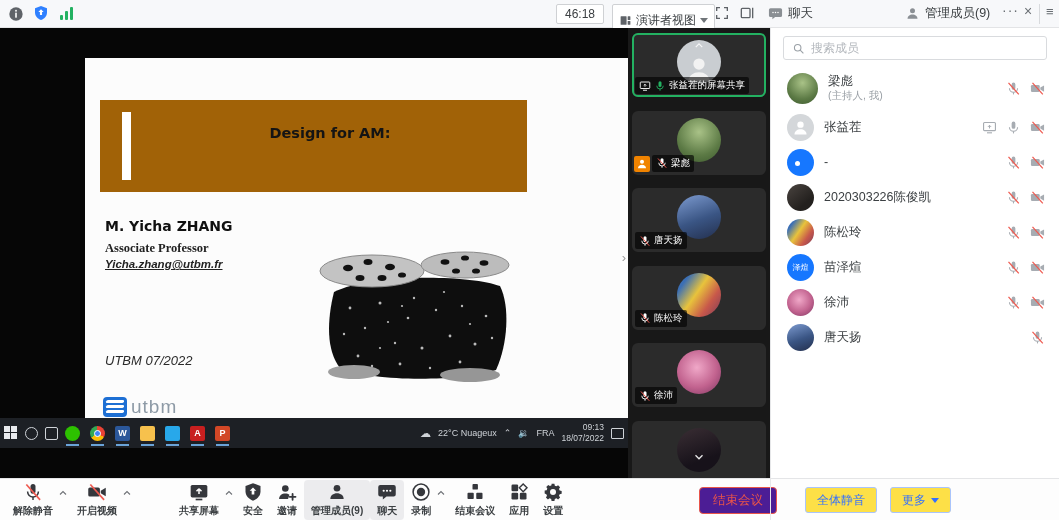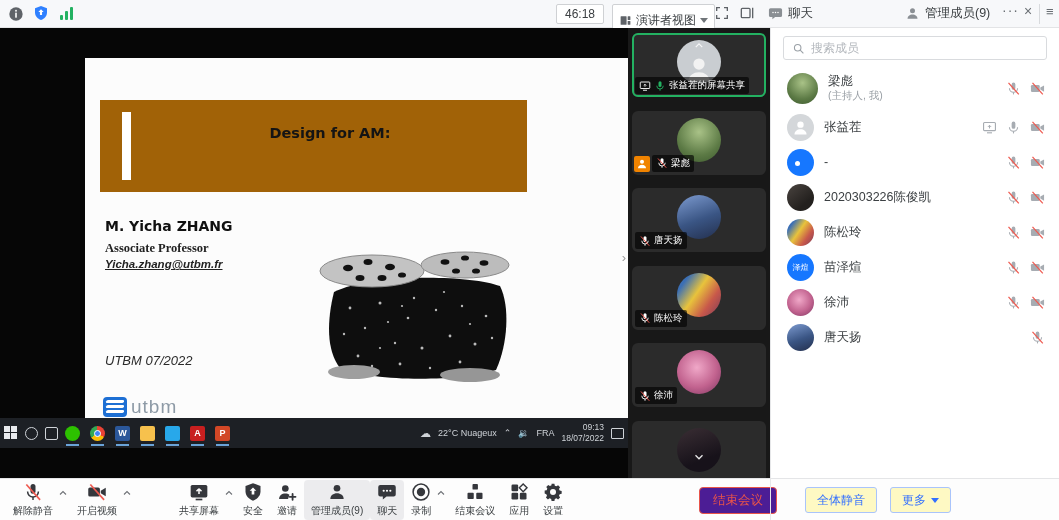--- a/index.html
+++ b/index.html
@@ -98,27 +98,27 @@
   .searchbox input{border:none;outline:none;flex:1;font-size:12px;color:#333;background:transparent;font-family:inherit;}
   .searchbox input::placeholder{color:#b4b8bd;}
   .mrow{display:flex;align-items:center;gap:10px;padding:0 14px 0 16px;height:35px;}
   .mrow.first{height:44px;}
   .m-av{flex:none;width:27px;height:27px;border-radius:50%;overflow:hidden;display:flex;align-items:center;justify-content:center;}
   .mrow.first .m-av{width:31px;height:31px;}
   .m-av.small-ic{background:none;color:#b4b8bd;width:18px;height:18px;margin:0 5px;}
   .m-name{font-size:12.5px;color:#3c4043;line-height:1.3;white-space:nowrap;overflow:hidden;}
   .m-sub{font-size:10.5px;color:#9aa0a6;}
   .m-icons{margin-left:auto;display:flex;align-items:center;gap:9px;color:#a7acb2;}
-  .panelfoot-btn{height:26px;padding:0 11px;border:1px solid #a9c4fb;border-radius:3px;color:#3370ff;font-size:12px;background:#fef9c3;display:flex;align-items:center;gap:5px;font-family:inherit;}
+  .panelfoot-btn{height:26px;padding:0 11px;border:1px solid #a9c4fb;border-radius:3px;color:#3370ff;font-size:12px;background:#fde047;display:flex;align-items:center;gap:5px;font-family:inherit;}
   .caret-blue{width:0;height:0;border:4px solid transparent;border-top:5px solid #3370ff;margin-top:4px;}
 
   
   .bottombar{position:absolute;left:0;top:478px;width:1059px;height:42px;background:#fdfdfd;border-top:1px solid #e4e5e7;}
   .tools{position:absolute;left:6px;top:0;height:42px;display:flex;align-items:center;}
-  .tool{position:relative;display:flex;flex-direction:column;align-items:center;justify-content:center;height:40px;padding:2px 7px;border-radius:4px;color:#2f3136;}
+  .tool{position:relative;display:flex;flex-direction:column;align-items:center;justify-content:center;height:40px;padding:2px 7px;border-radius:4px;color:#2f3136;font-weight:bold;}
   .tool.active{background:#ececee;}
   .tool .icon{color:#35373c;}
   .tool-label{font-size:10px;color:#3c4043;margin-top:2px;white-space:nowrap;}
   .tool-chev{color:#6f7277;margin:0 1px 14px -3px;}
   .gap-share{margin-left:38px;}
   .endbtn{position:absolute;left:699px;top:8px;height:27px;padding:0 13px;border:1px solid #e8544a;border-radius:4px;background:#4c1d95;color:#e8544a;font-size:12.5px;font-family:inherit;text-align:center;}
   .panelfoot{position:absolute;left:770px;top:0;width:289px;height:42px;border-left:1px solid #e6e7e9;display:flex;align-items:center;gap:13px;padding-left:34px;}
 </style>
 </head>
 <body>

